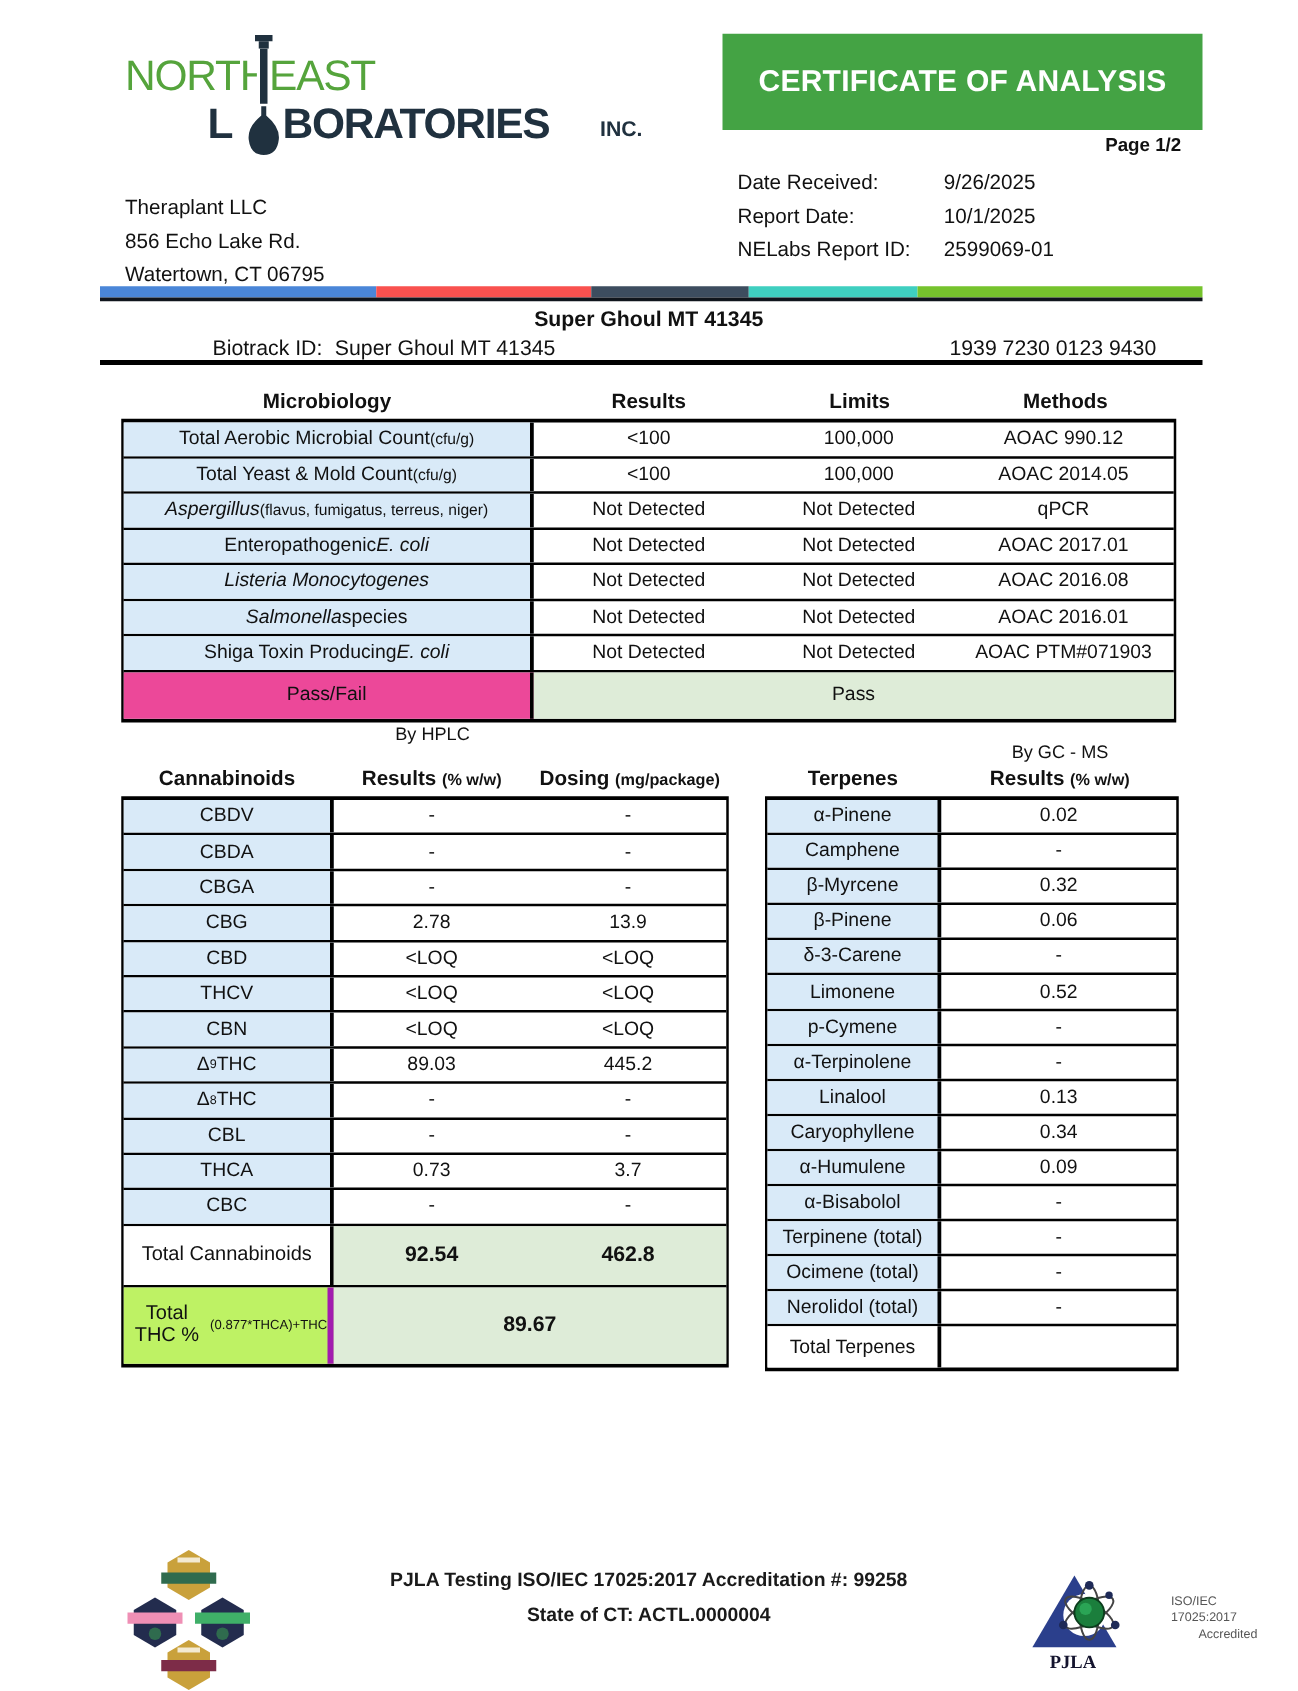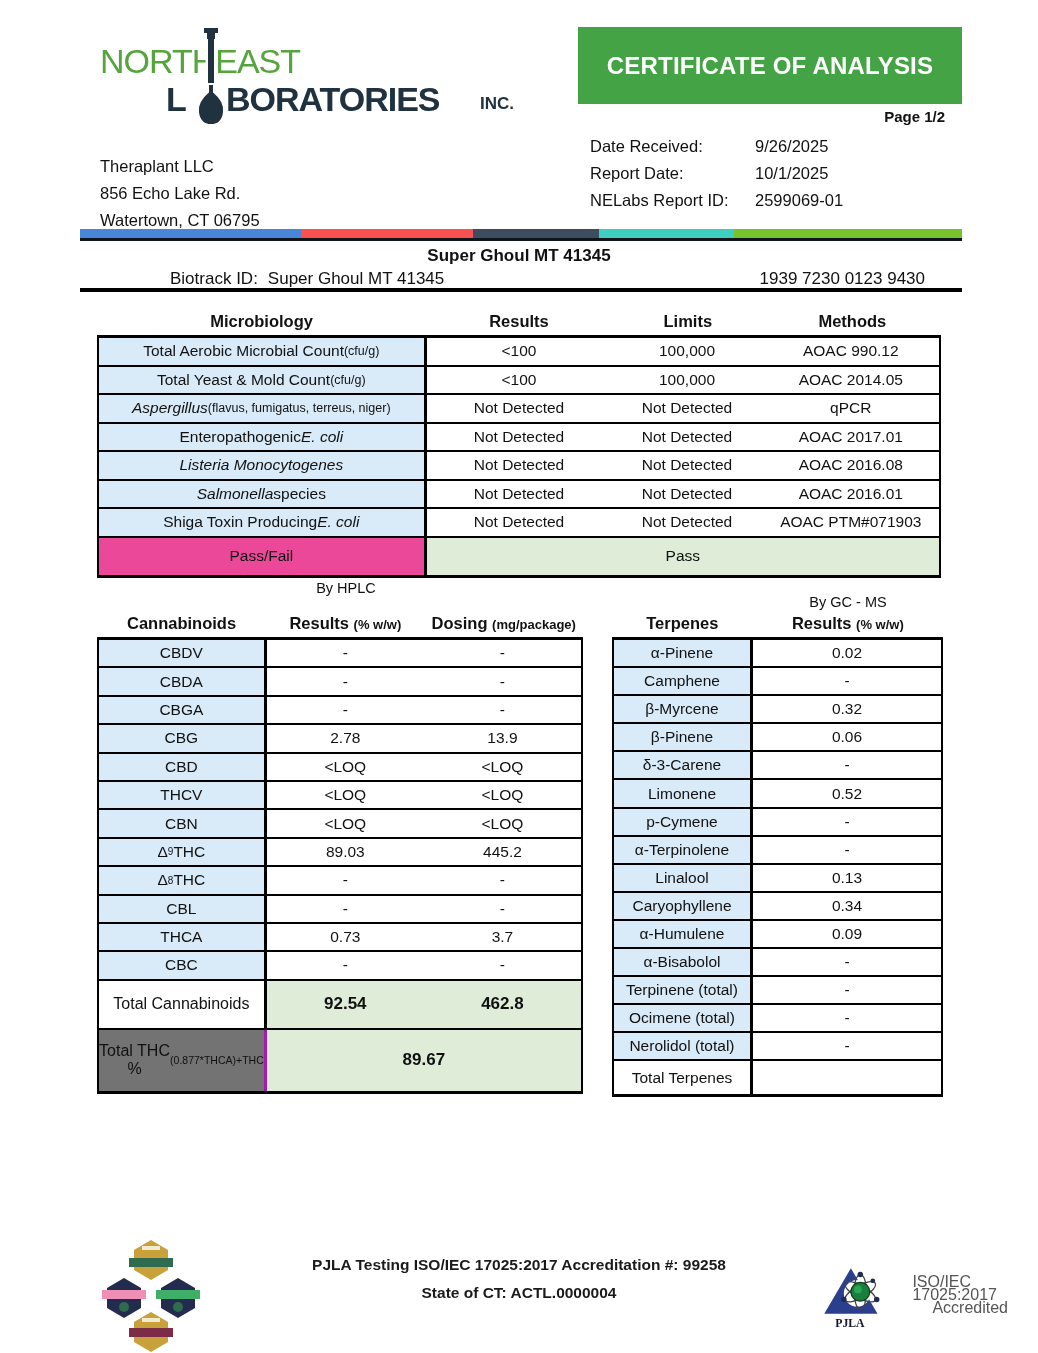--- a/index.html
+++ b/index.html
@@ -65,38 +65,38 @@
 
   
   #canna { left:97px; top:614px; width:486px; }
   #canna .thead, #canna .trow { grid-template-columns:34.8% 32.6% 32.6%; }
   #canna .trow { height:26.4px; }
   #canna .trow.total { grid-template-columns:34.8% 65.2%; height:47px; }
   #canna .trow.total .tlabel { background:#fff; border-right:3px solid #000; font-size:16px; }
   #canna .trow.total .tvals { display:flex; }
   #canna .trow.total .tvals div { flex:1; display:flex; align-items:center; justify-content:center; font-weight:bold; font-size:17px; }
   #canna .trow.totalthc { grid-template-columns:34.8% 65.2%; height:61px; }
-  #canna .trow.totalthc .tlabel { background:#737373; border-right:3px solid #a21caf; font-size:16px;align-items:center; }
+  #canna .trow.totalthc .tlabel { background:#bef264; border-right:5px solid #a21caf; font-size:16px;align-items:center; }
   #canna .trow.totalthc .tval { font-weight:bold; font-size:17px; }
 
   
   #terp { left:612px; top:614px; width:331px; }
   #terp .thead, #terp .trow { grid-template-columns:42.5% 57.5%; }
   #terp .trow { height:26.1px; }
   #terp .trow.total { height:33px; }
   #terp .trow.total .tlabel { background:#fff; border-right:3px solid #000; font-size:15.5px; }
   #terp .trow.total .tval { font-weight:bold; font-size:18px; }
 
   
   #footer-text { left:219px; top:1256px; width:600px; text-align:center; font-weight:bold; font-size:15.5px; color:#1a1a1a; }
   #footer-text .fline { margin-bottom:10px; }
   #footer-text .dot { margin:0 10px; }
   #badges { left:98px; top:1236px; }
   #pjla { left:818px; top:1256px; width:210px; display:flex; align-items:center; }
-  #pjla-texts { font-size:16px; color:#555; line-height:13px; margin-left:2px; margin-top:-8px; }
+  #pjla-texts { font-size:10px; color:#555; line-height:13px; margin-left:2px; margin-top:-8px; }
 </style>
 </head>
 <body>
 
 <div id="page" style="--cell-blue: #d9eaf8; --cell-green: #deecd8; --banner-green: #44a344; --logo-green: #55a43c; --logo-navy: #20313f;">
 
   <div id="logo" class="abs">
     <span class="logo-w1">NORTHEAST</span>
     <svg id="logo-flask" width="34" height="100" viewBox="0 0 34 100">
       <rect x="10" y="0" width="14" height="5" fill="#20313f"></rect>

